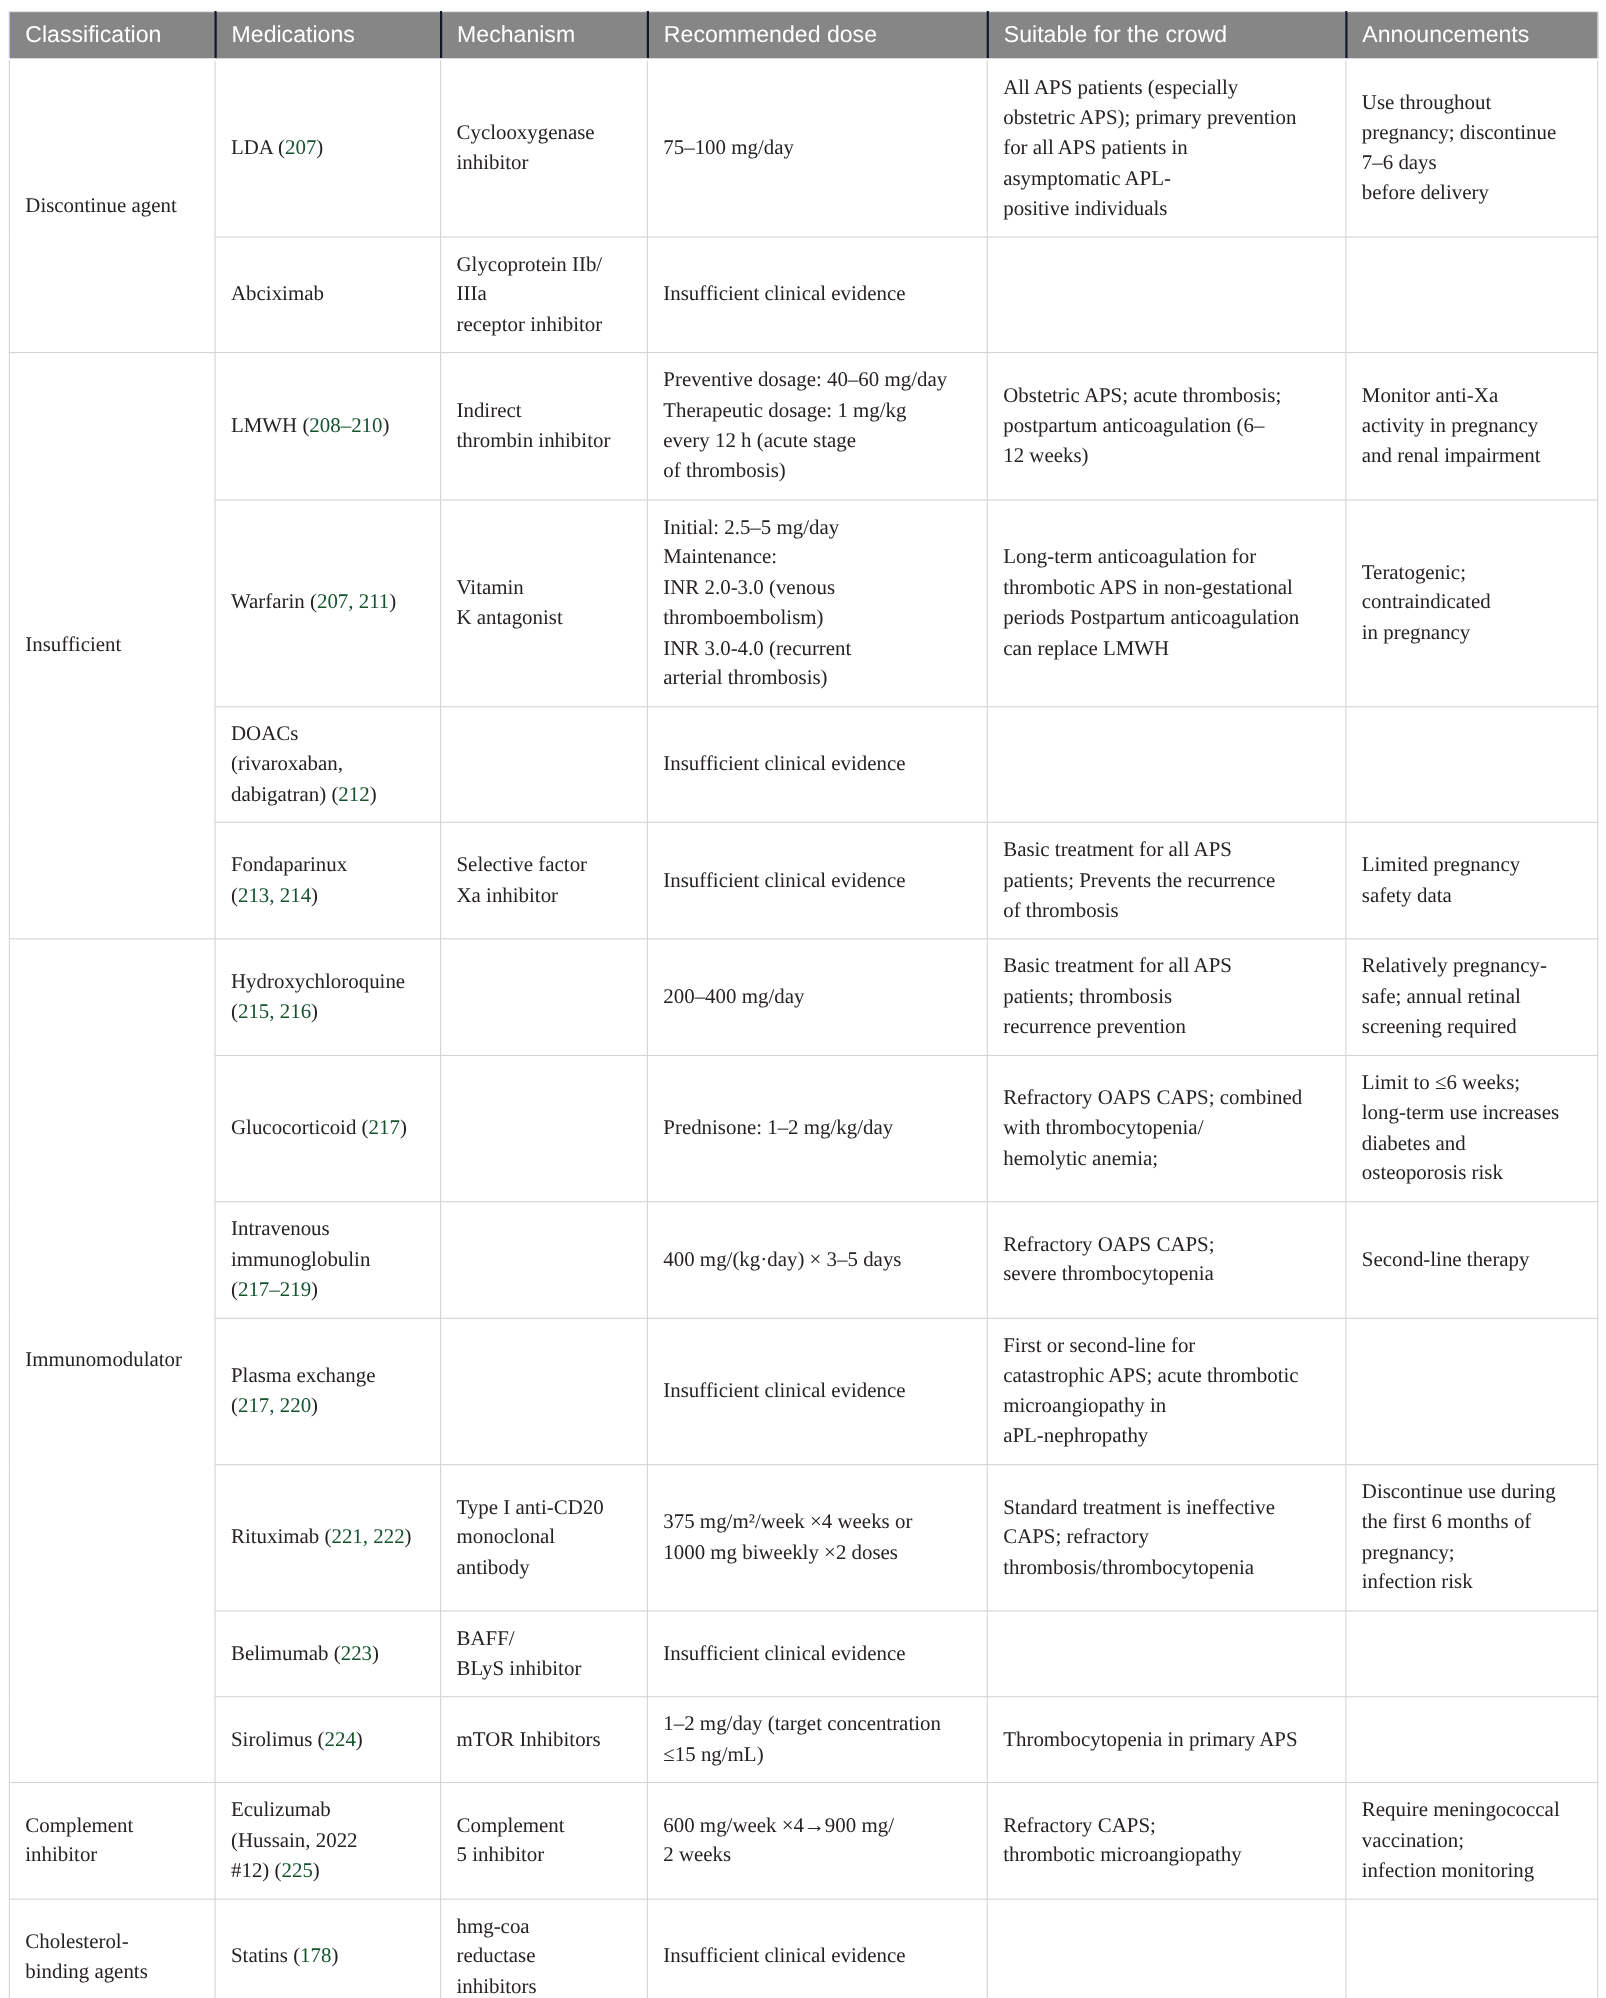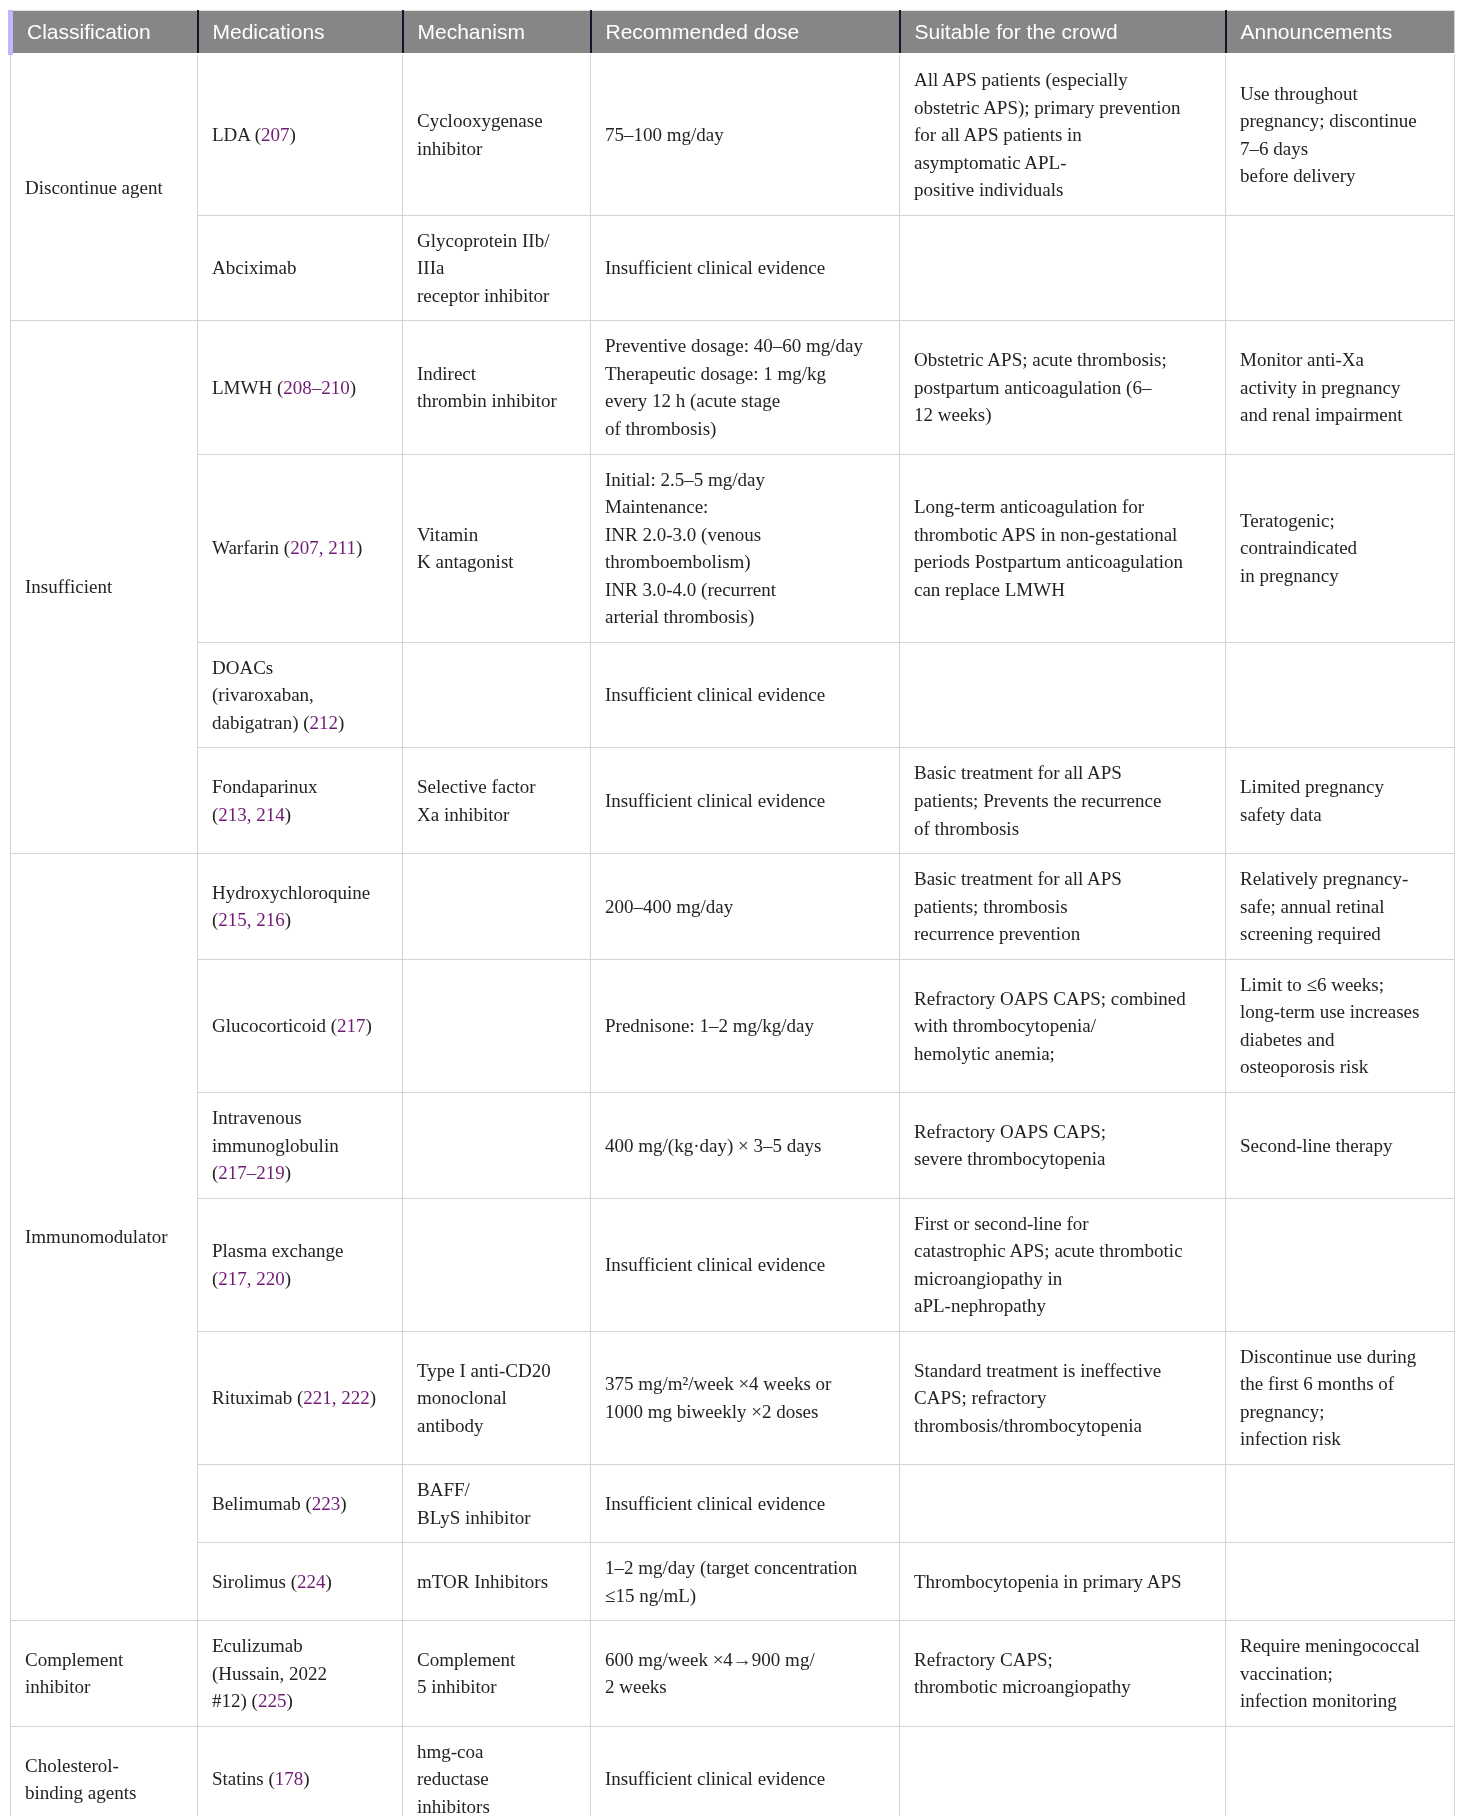--- a/index.html
+++ b/index.html
@@ -21,32 +21,32 @@
     font-weight:400;
     font-size:21px;
     text-align:left;
     height:42px;
     padding:0 6px 0 14px;
     vertical-align:middle;
     border-left:2px solid #0f172a;
     border-bottom:2px solid #ffffff;
     border-top:1px solid #e2e2e2;
   }
-  thead th:first-child{border-left:5px solid #c4b5fd;margin-top:19px;}
+  thead th:first-child{border-left:1px solid #c4b5fd;margin-top:19px;}
   tbody td{
     border:1px solid #d4d4d4;
     padding:11px 14px;
     font-size:19px;
     line-height:1.45;
     vertical-align:middle;
     text-align:left;
     white-space:pre-line;
     overflow-wrap:break-word;
   }
-  .ref{color:#701a75;}
+  .ref{color:#14532d;}
   col.c0{width:187px;} col.c1{width:205px;} col.c2{width:188px;}
   col.c3{width:309px;} col.c4{width:326px;} col.c5{width:229px;}
 </style>
 </head>
 <body>
 
 <div class="wrap">
   <table class="med-table">
     <colgroup>
       <col class="c0">

